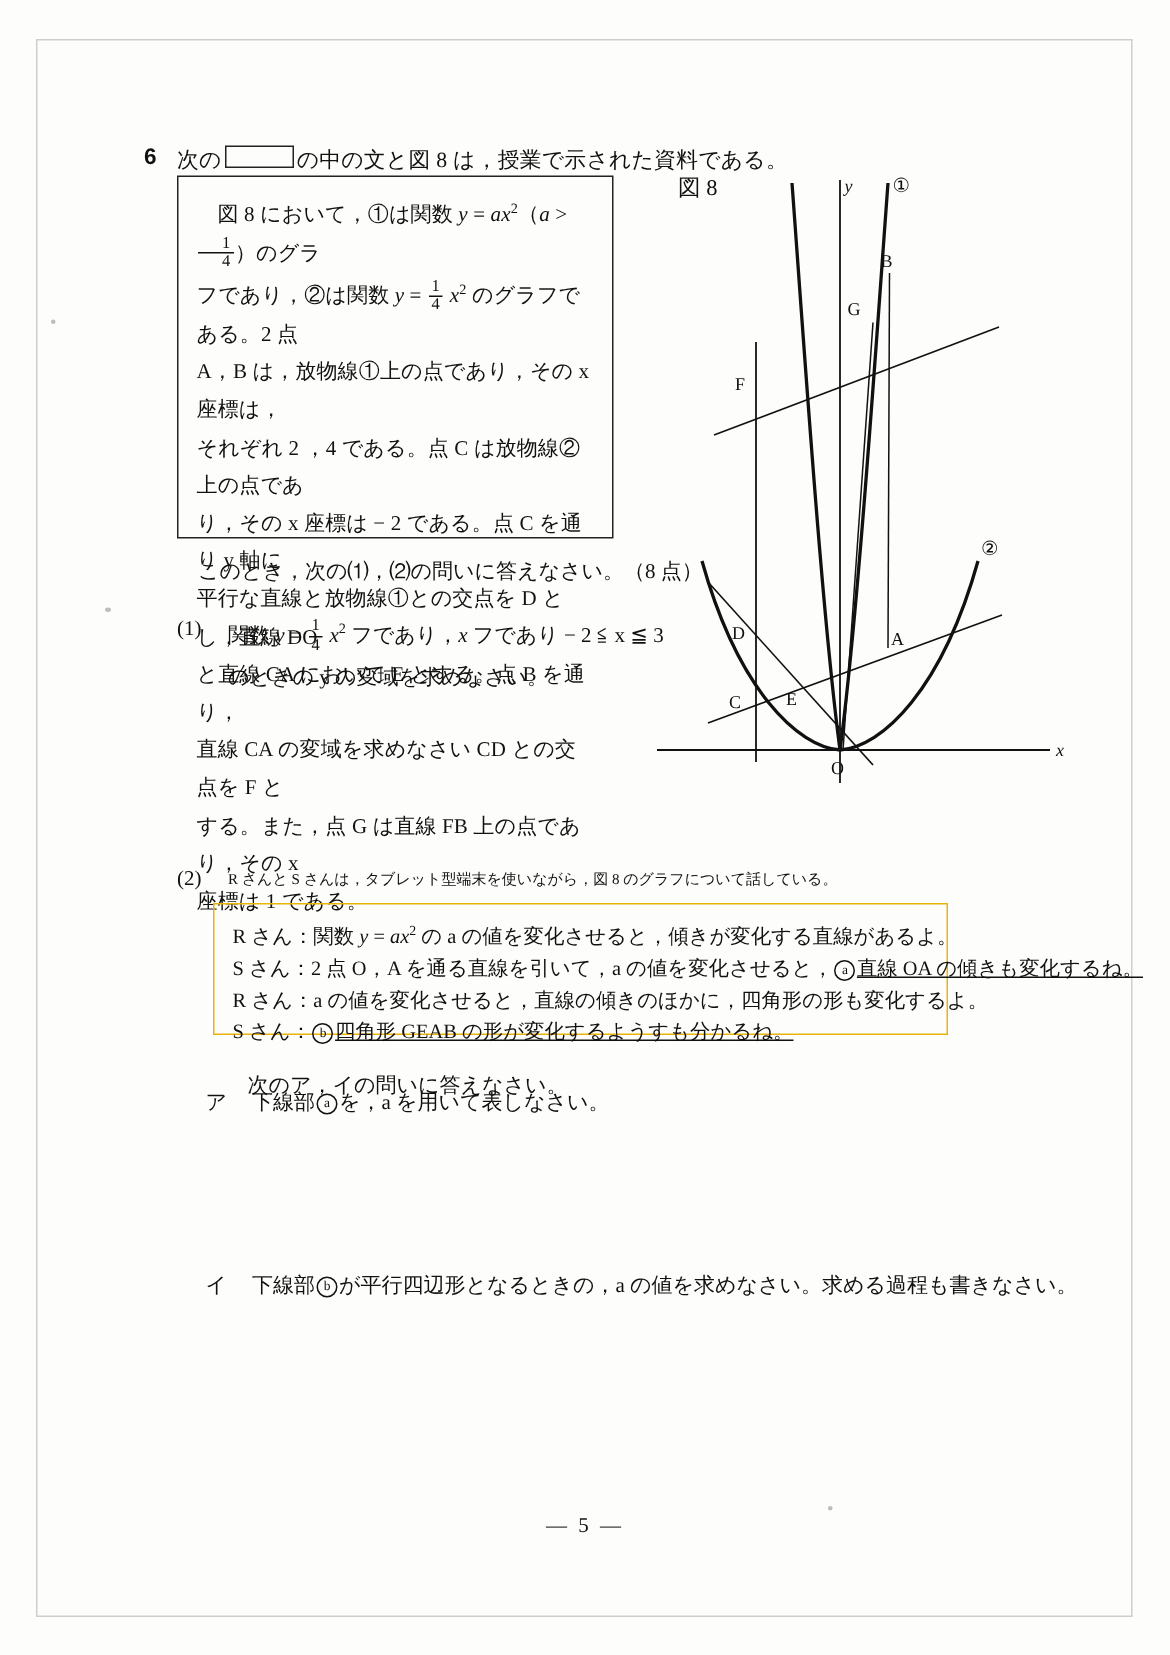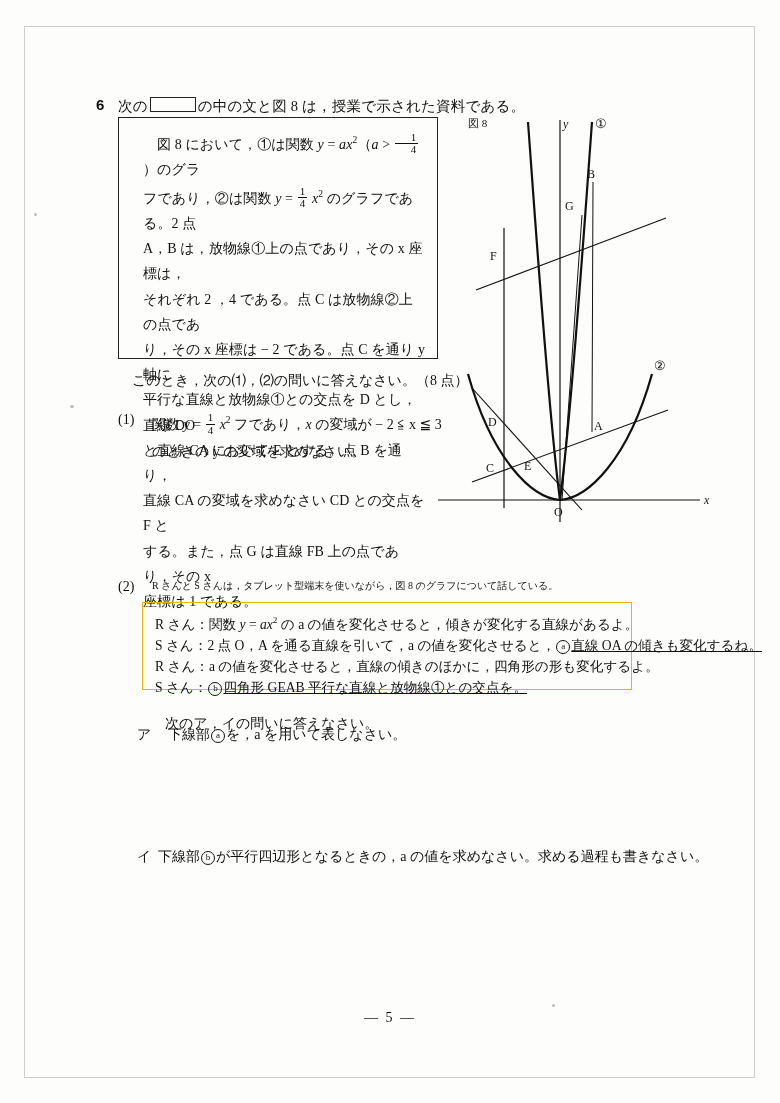--- a/index.html
+++ b/index.html
@@ -68,25 +68,25 @@
     height: 13px;
     border: 1px solid #222;
     vertical-align: -1px;
     margin: 0 2px;
   }
 
   
   .framebox {
     position: absolute;
     left: 118px; top: 117px;
-    width: 320px;
+    width: 291px;
     height: 242px;
     border: 1px solid #222;
     box-sizing: border-box;
-    padding: 10px 12px 0 24px;
+    padding: 10px 12px 0 12px;
   }
   .framebox p {
     margin: 0 0 0 0;
     font-size: 14px;
     line-height: 25.2px;
     letter-spacing: 0.1px;
   }
   .ind {
     text-indent: 14px;
   }
@@ -99,22 +99,21 @@
     margin: 0 1px;
   }
   .frac .num { display: block; padding: 0 2px; }
   .frac .den { display: block; border-top: 1px solid #111; padding: 0 2px; }
   .it { font-family: "Liberation Serif", serif; font-style: italic; }
   .sup { font-size: 0.68em; vertical-align: super; }
 
   .fig-label {
     position: absolute;
     left: 452px; top: 116px;
-    font-size: 11px;
-    margin-left: 16px;
+    font-size: 15px;
   }
 
   .after-box {
     position: absolute;
     left: 132px; top: 372px;
     font-size: 14px;
     white-space: nowrap;
   }
 
   .q1-label { position: absolute; left: 118px; top: 412px; font-size: 14px; }
@@ -150,21 +149,21 @@
     text-align: center;
     font-size: 9px;
     vertical-align: 1px;
     margin: 0 1px;
   }
 
   .after-dialog { position: absolute; left: 165px; top: 697px; font-size: 14px; white-space: nowrap; margin-top: 18px; }
   .qa-label { position: absolute; left: 137px; top: 726px; font-size: 14px; }
   .qa-text  { position: absolute; left: 168px; top: 726px; font-size: 14px; white-space: nowrap; }
   .qb-label { position: absolute; left: 137px; top: 848px; font-size: 14px; }
-  .qb-text  { position: absolute; left: 158px; top: 848px; font-size: 14px; white-space: nowrap; }
+  .qb-text  { position: absolute; left: 168px; top: 848px; font-size: 14px; white-space: nowrap; }
 
   .pagenum {
     position: absolute;
     left: 0; top: 1010px;
     width: 780px;
     text-align: center;
     font-size: 14px;
     letter-spacing: 2px;
   }
 
@@ -253,37 +252,37 @@
       <text x="54" y="362" font-family="Liberation Serif, serif" font-size="12" fill="#111">C</text>
       <text x="92" y="360" font-family="Liberation Serif, serif" font-size="12" fill="#111">E</text>
       <text x="122" y="406" font-family="Liberation Serif, serif" font-size="12" fill="#111">O</text>
     </svg>
   </div>
 
   <div class="after-box">このとき，次の⑴，⑵の問いに答えなさい。（8 点）</div>
 
   <div class="q1-label">(1)</div>
   <div class="q1-line1">
-    <span>関数 </span><span class="it">y</span> = <span class="frac"><span class="num">1</span><span class="den">4</span></span> <span class="it">x</span><span class="sup">2</span><span> フであり，</span><span class="it">x</span><span> の変域が</span>&nbsp;<span>− 2 ≦ x ≦ 3</span>
+    <span>関数 </span><span class="it">y</span> = <span class="frac"><span class="num">1</span><span class="den">4</span></span> <span class="it">x</span><span class="sup">2</span><span> フであり，</span><span class="it">x</span><span> フであり</span>&nbsp;<span>− 2 ≦ x ≦ 3</span>
   </div>
   <div class="q1-line2">のときの y の変域を求めなさい。</div>
 
   <div class="q2-label">(2)</div>
   <div class="q2-line">R さんと S さんは，タブレット型端末を使いながら，図 8 のグラフについて話している。</div>
 
   <div class="dialogbox">
     <p>
       <span>R さん：関数 </span><span class="it">y</span> = <span class="it">a</span><span class="it">x</span><span class="sup">2</span><span> の a の値を変化させると，傾きが変化する直線があるよ。</span>
     </p>
     <p>
       <span>S さん：2 点 O，A を通る直線を引いて，a の値を変化させると，</span><span class="circ">a</span><span class="u">直線 OA の傾きも変化するね。</span>
     </p>
     <p>R さん：a の値を変化させると，直線の傾きのほかに，四角形の形も変化するよ。</p>
     <p>
-      <span>S さん：</span><span class="circ">b</span><span class="u">四角形 GEAB 平行な直線と放物線①との交点を。</span>
+      <span>S さん：</span><span class="circ">b</span><span class="u">四角形 GEAB の形が変化するようすも分かるね。</span>
     </p>
   </div>
 
   <div class="after-dialog">次のア，イの問いに答えなさい。</div>
 
   <div class="qa-label">ア</div>
   <div class="qa-text">
     <span>下線部</span><span class="circ">a</span><span>を，a を用いて表しなさい。</span>
   </div>
 

